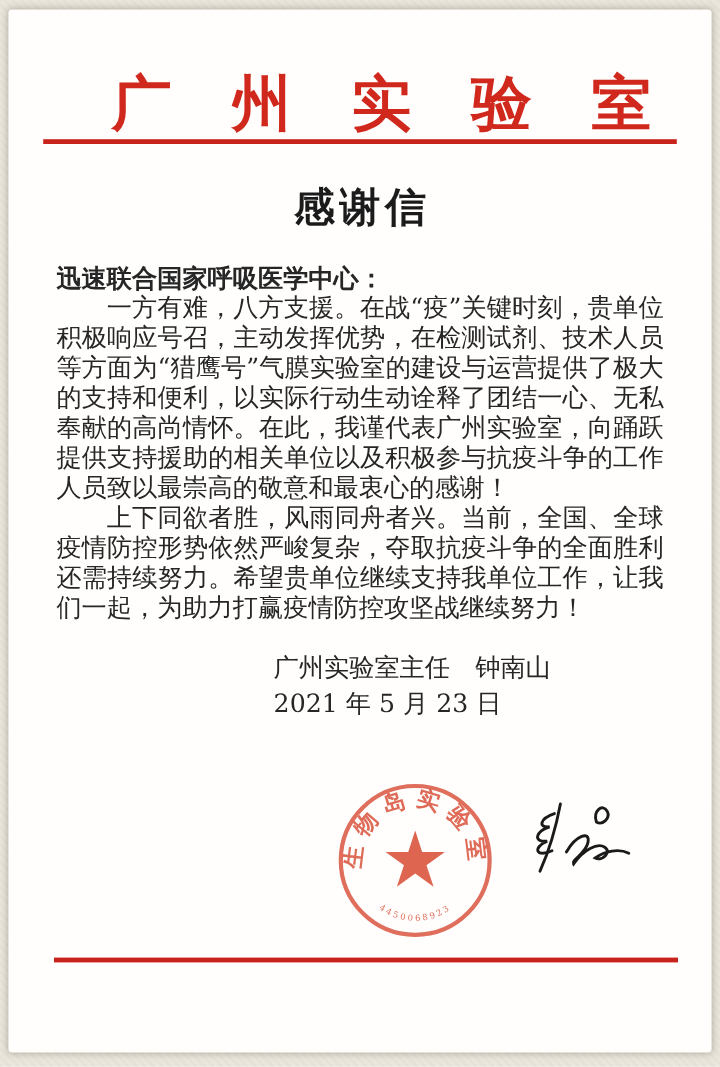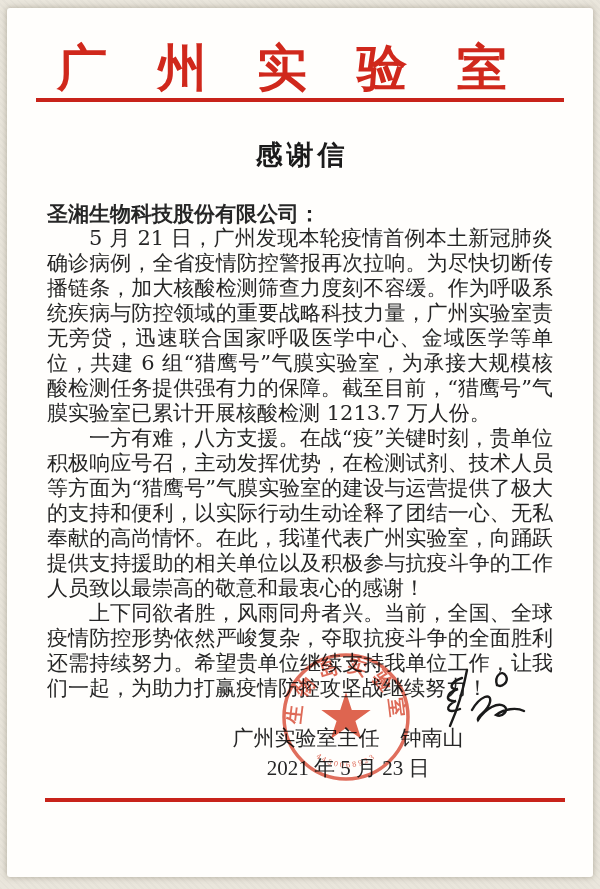--- a/index.html
+++ b/index.html
@@ -8,41 +8,41 @@
     background:#eae6dc;
     background-image:repeating-linear-gradient(45deg, rgba(0,0,0,0.02) 0 2px, transparent 2px 5px);
     font-family:"DejaVu Serif","Liberation Serif",serif;
   }
   .paper{
     position:absolute;left:7px;top:8px;width:586px;height:869px;
     background:#fffefc;border-radius:3px;
     box-shadow:0 0 6px rgba(100,90,70,.45);
   }
   .letterhead{
-    margin-top:32px;text-align:left;
+    margin-top:50px;text-align:right;
     color:#d0281c;font-size:50px;line-height:56px;font-weight:bold;
     letter-spacing:50px;text-indent:50px;white-space:nowrap;
   }
   .rule{background:#c8231a;}
   .top-rule{width:528px;height:4px;margin:2px auto 0 auto;}
   .title{
     margin:37px 0 0 0;text-align:center;color:#1b1b1b;
-    font-size:27px;line-height:32px;font-weight:bold;
+    font-size:34px;line-height:32px;font-weight:bold;
     letter-spacing:4px;text-indent:4px;
   }
   .body-text{
     margin:30px 40px 0 40px;
     font-size:21px;line-height:25px;color:#262626;
     text-align:justify;
   }
   .addressee{margin:0;font-weight:bold;}
   .para{margin:0;text-indent:2em;}
   .sign-block{
-    margin:22px 0 0 221px;width:240px;text-align:center;
-    font-size:21px;line-height:30px;color:#262626;white-space:nowrap;font-family:Liberation Serif, serif;
+    margin:22px 0 0 221px;width:240px;text-align:left;
+    font-size:21px;line-height:30px;color:#262626;white-space:nowrap;
   }
   .stamp{
     position:absolute;left:277px;top:648px;width:138px;height:138px;
     mix-blend-mode:multiply;opacity:.85;z-index:3;
   }
   .handsig{
     position:absolute;left:436px;top:652px;width:110px;height:90px;z-index:2;
   }
   .bottom-rule{position:absolute;left:45px;top:798px;width:520px;height:4px;z-index:1;}
   .seal-arc-text{font-size:19px;font-weight:bold;letter-spacing:7px;fill:#d8503a;}
@@ -53,22 +53,21 @@
 
 <div class="paper">
 
   <div class="letterhead">广州实验室</div>
 
   <div class="rule top-rule"></div>
 
   <h1 class="title">感谢信</h1>
 
   <div class="body-text">
-    <p class="addressee">圣湘生物科技股份有限公司：</p>
-    <p class="para">5 月 21 日，广州发现本轮疫情首例本土新冠肺炎确诊病例，全省疫情防控警报再次拉响。为尽快切断传播链条，加大核酸检测筛查力度刻不容缓。作为呼吸系统疾病与防控领域的重要战略科技力量，广州实验室责无旁贷，迅速联合国家呼吸医学中心、金域医学等单位，共建 6 组“猎鹰号”气膜实验室，为承接大规模核酸检测任务提供强有力的保障。截至目前，“猎鹰号”气膜实验室已累计开展核酸检测 1213.7 万人份。</p>
+    <p class="addressee">迅速联合国家呼吸医学中心：</p>
     <p class="para">一方有难，八方支援。在战“疫”关键时刻，贵单位积极响应号召，主动发挥优势，在检测试剂、技术人员等方面为“猎鹰号”气膜实验室的建设与运营提供了极大的支持和便利，以实际行动生动诠释了团结一心、无私奉献的高尚情怀。在此，我谨代表广州实验室，向踊跃提供支持援助的相关单位以及积极参与抗疫斗争的工作人员致以最崇高的敬意和最衷心的感谢！</p>
     <p class="para">上下同欲者胜，风雨同舟者兴。当前，全国、全球疫情防控形势依然严峻复杂，夺取抗疫斗争的全面胜利还需持续努力。希望贵单位继续支持我单位工作，让我们一起，为助力打赢疫情防控攻坚战继续努力！</p>
   </div>
 
   <div class="sign-block">
     <div>广州实验室主任　钟南山</div>
     <div>2021 年 5 月 23 日</div>
   </div>
 
 </div>

